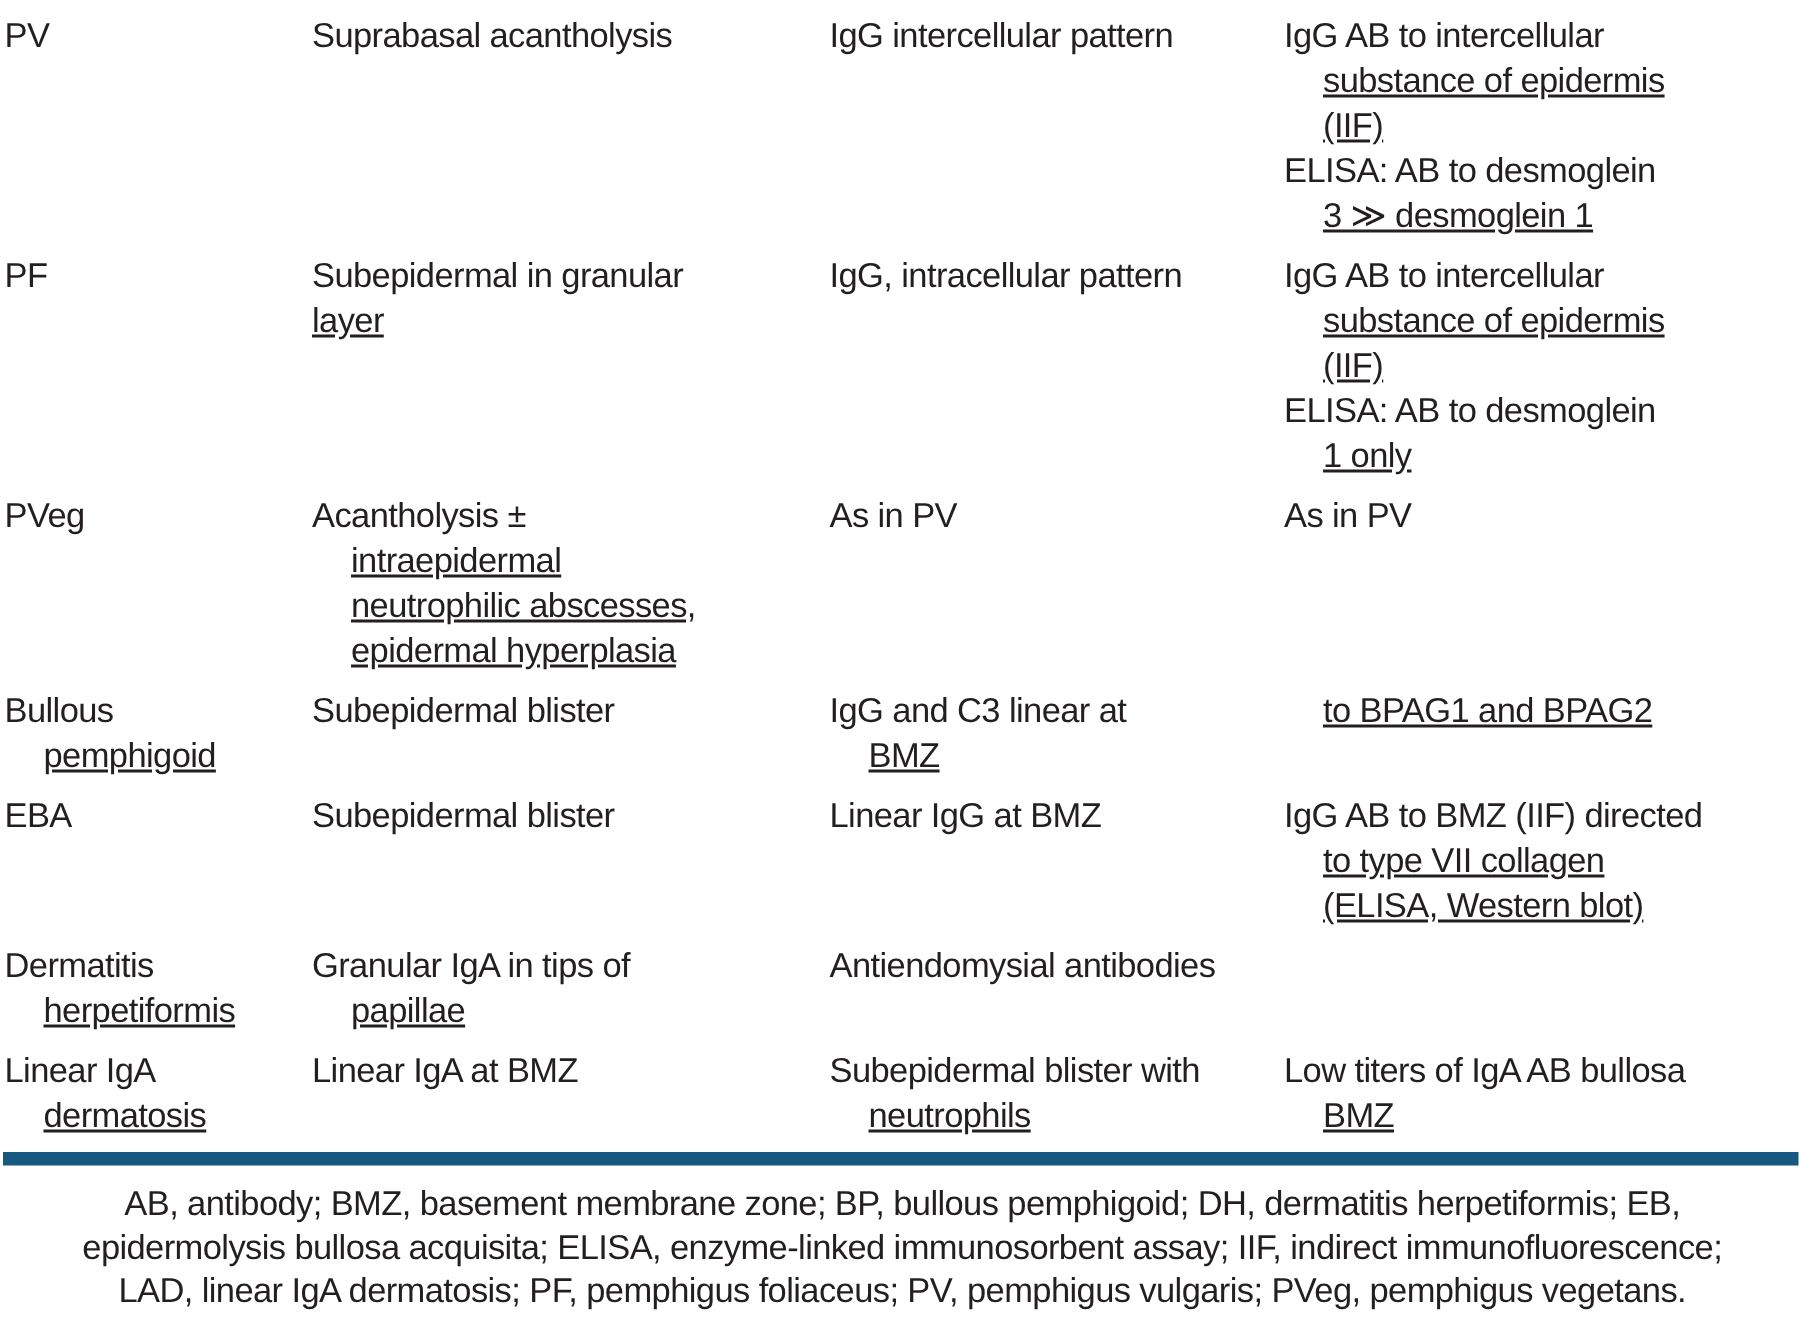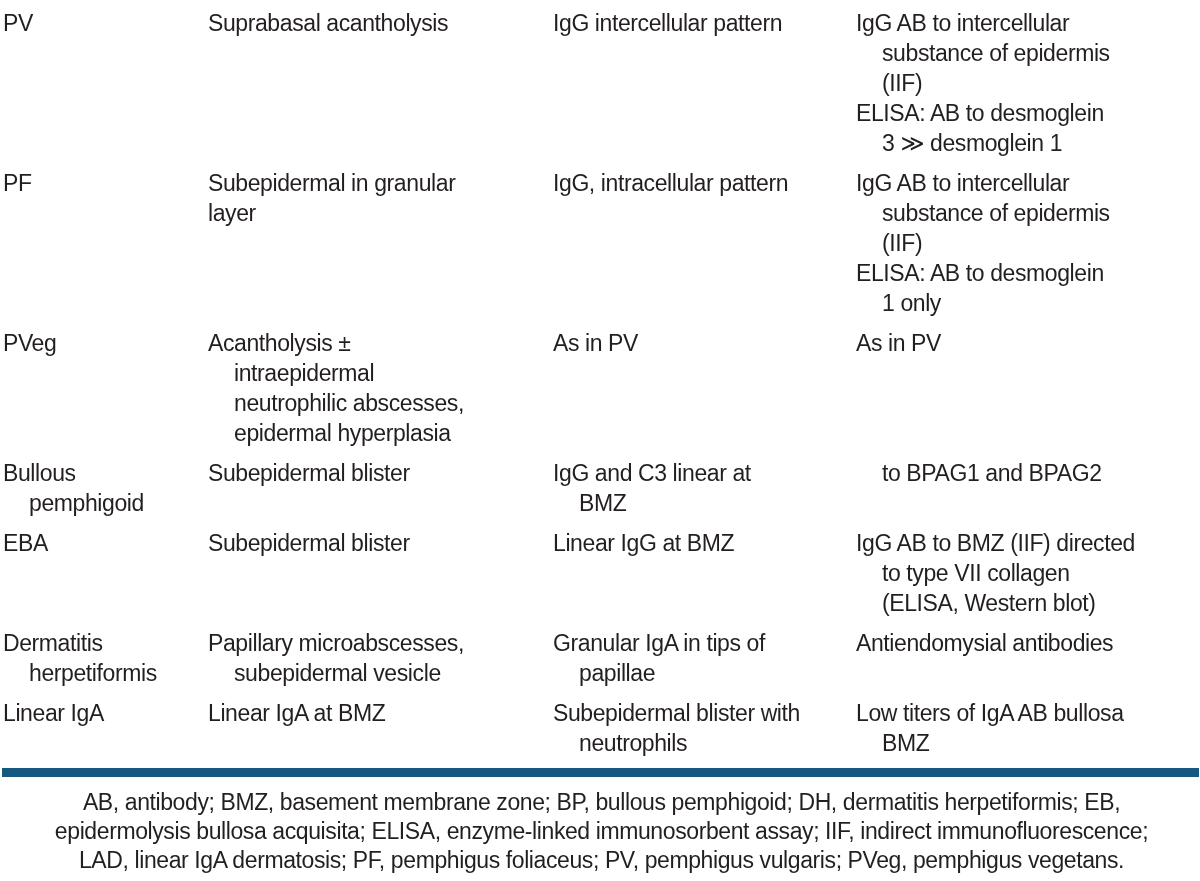--- a/index.html
+++ b/index.html
@@ -14,21 +14,21 @@
   }
   .page { width: 1200px; height: 881px; padding: 8px 0 0 3px; }
   .tbody { display: flex; flex-direction: column; row-gap: 10px; }
   .row {
     display: grid;
     grid-template-columns: 205px 345px 303px 344px;
     align-items: start;
   }
   .cell { overflow: visible; }
   .para .line { white-space: nowrap; }
-  .para .line.cont { margin-left: 26px; }
+  .para .line.cont { margin-left: 26px; text-decoration: underline; }
   .para.no-hang .line.cont { margin-left: 0; }
   .rule {
     height: 9px;
     width: 1197px;
     margin: 10px 0 11px -1px;
     background: #16587f;
   }
   .footnote { line-height: 29px; }
   .footnote .fline { white-space: nowrap; text-align: center; }
 </style>
@@ -169,40 +169,35 @@
       </div>
       <div class="row">
         <div class="cell">
           <div class="para">
             <div class="line">Dermatitis</div>
             <div class="line cont">herpetiformis</div>
           </div>
         </div>
         <div class="cell">
           <div class="para">
-            <div class="line">Papillary microabscesses,</div>
-            <div class="line cont">subepidermal vesicle</div>
-          </div>
-        </div>
-        <div class="cell">
-          <div class="para">
             <div class="line">Granular IgA in tips of</div>
             <div class="line cont">papillae</div>
           </div>
         </div>
         <div class="cell">
           <div class="para">
             <div class="line">Antiendomysial antibodies</div>
           </div>
         </div>
       </div>
       <div class="row">
         <div class="cell">
           <div class="para">
             <div class="line">Linear IgA</div>
+            <div class="line cont">dermatosis</div>
           </div>
         </div>
         <div class="cell">
           <div class="para">
             <div class="line">Linear IgA at BMZ</div>
           </div>
         </div>
         <div class="cell">
           <div class="para">
             <div class="line">Subepidermal blister with</div>

